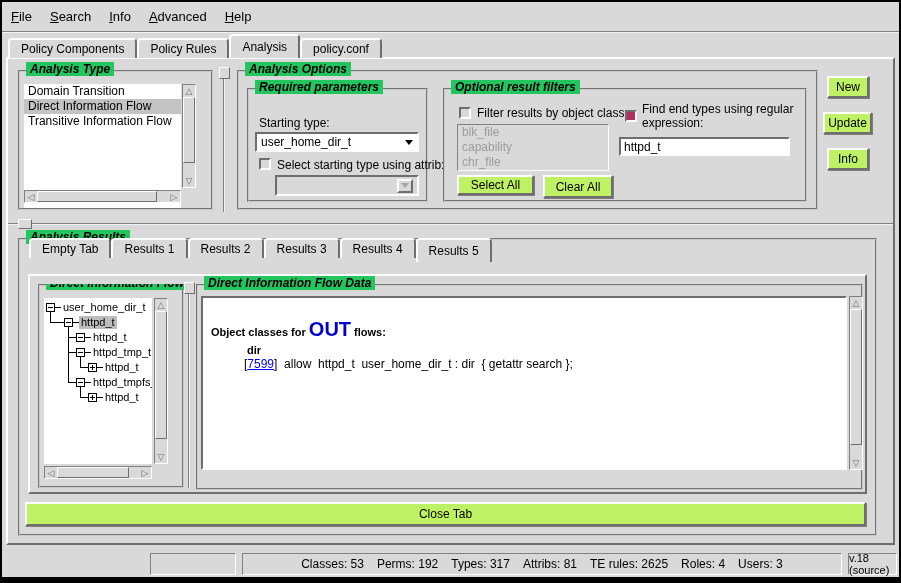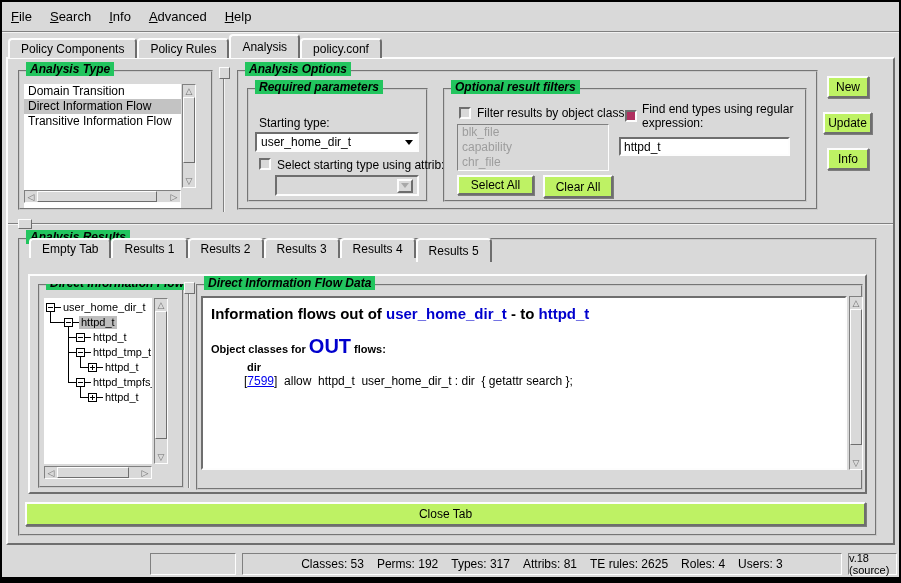--- a/index.html
+++ b/index.html
@@ -284,21 +284,20 @@
         </div>
       </div>
 
       <div class="sash-v" style="left:158px;top:8px;height:204px;"></div>
       <div class="sash-handle" style="left:154px;top:6px;width:11px;height:12px;"></div>
 
       <div class="lframe" style="left:166px;top:8px;width:667px;height:206px;">
         <div class="fbox"></div>
         <div class="ftitle">Direct Information Flow Data</div>
         <div id="data-area">
-          <div class="hl"><span>Information flows out of </span><span class="blue">user_home_dir_t</span><span> - to </span><span class="blue">httpd_t</span></div>
           <div class="sub"><span>Object classes for </span><span class="flowdir">OUT</span><span> flows:</span></div>
           <div class="objclass">dir</div>
           <div class="rule"><span>[</span><a>7599</a><span>]  allow  httpd_t  user_home_dir_t : dir  { getattr search };</span></div>
         </div>
         <div class="sb" style="left:653px;top:12px;width:14px;height:174px;">
           <div class="arrow sb-up" style="top:0;"></div>
           <div class="thumb" style="left:0;top:12px;width:100%;height:136px;"></div>
           <div class="arrow sb-dn" style="bottom:0;"></div>
         </div>
       </div>

